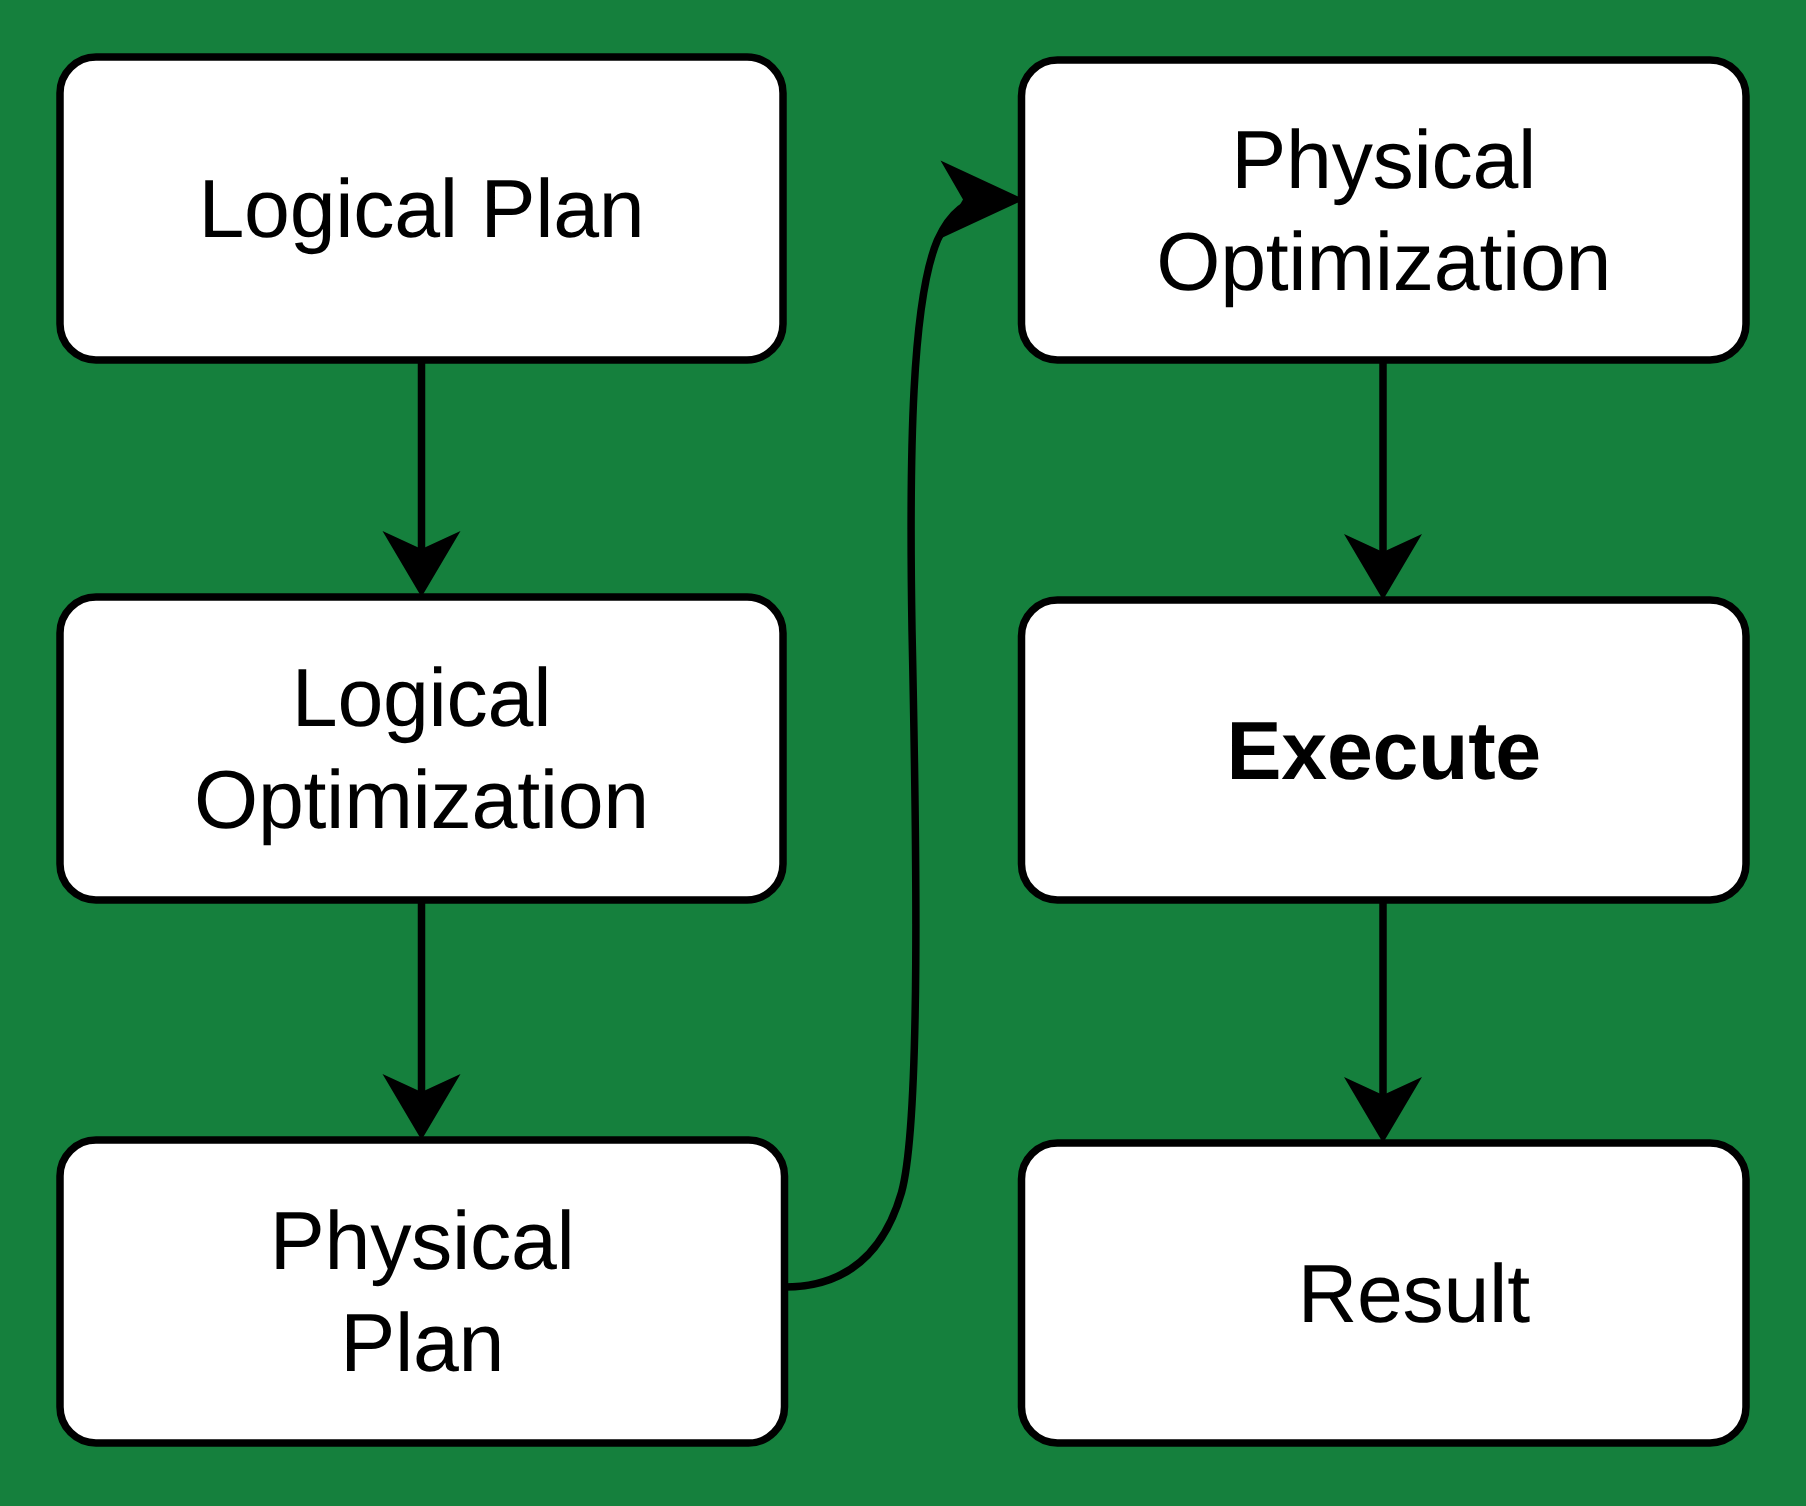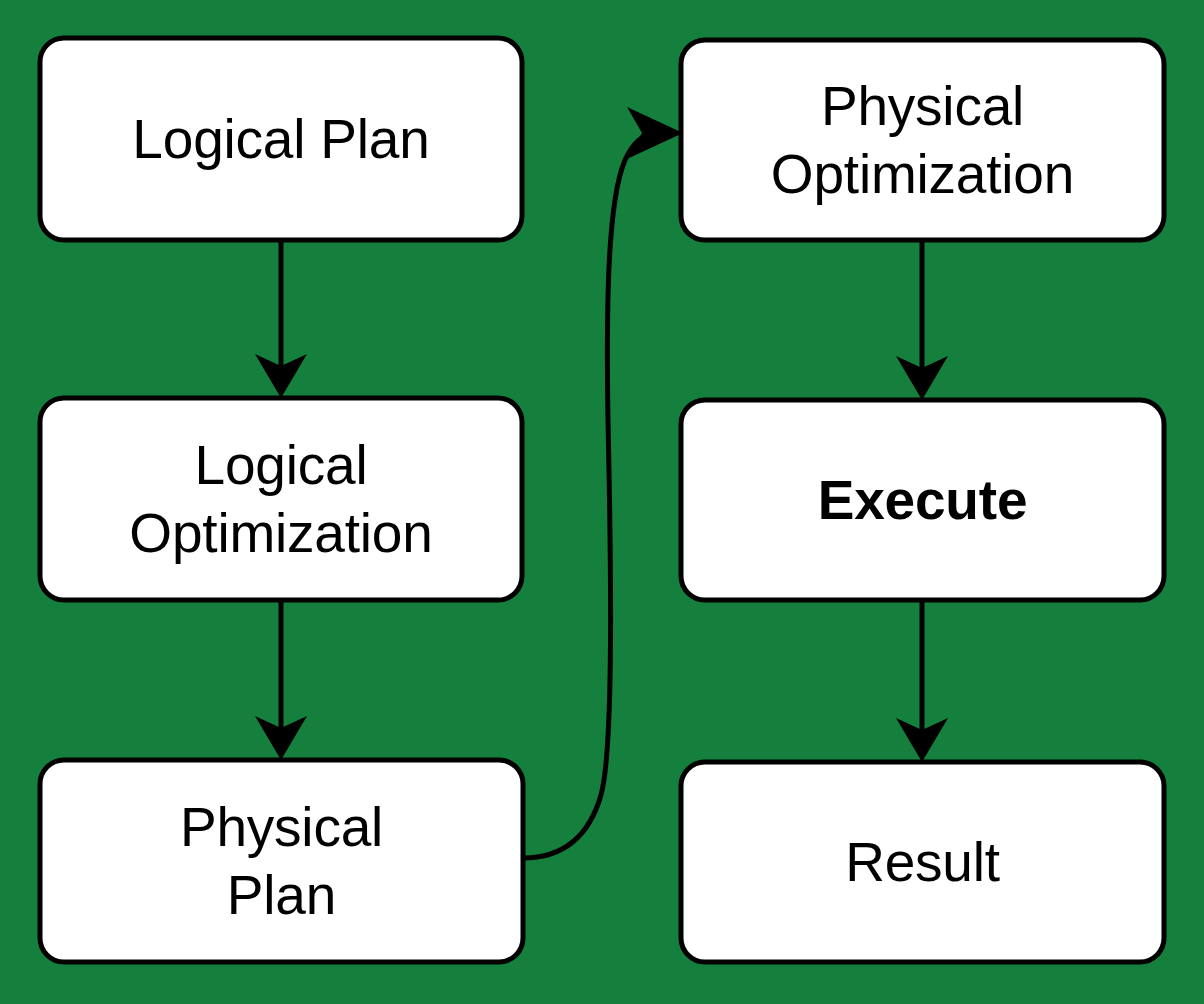--- a/index.html
+++ b/index.html
@@ -115,15 +115,15 @@
 Optimization</div>
 
   <div class="node-label" style="left:40px; top:760px; width:483px; height:202px;">Physical
 Plan</div>
 
   <div class="node-label" style="left:681px; top:40px; width:483px; height:200px;">Physical
 Optimization</div>
 
   <div class="node-label" style="left:681px; top:400px; width:483px; height:200px;font-weight:bold;">Execute</div>
 
-  <div class="node-label" style="left:681px; top:762px; width:483px; height:200px;text-align:center;">Result</div>
+  <div class="node-label" style="left:701px; top:762px; width:483px; height:200px;text-align:center;">Result</div>
 
 </div>
 
 </body></html>

